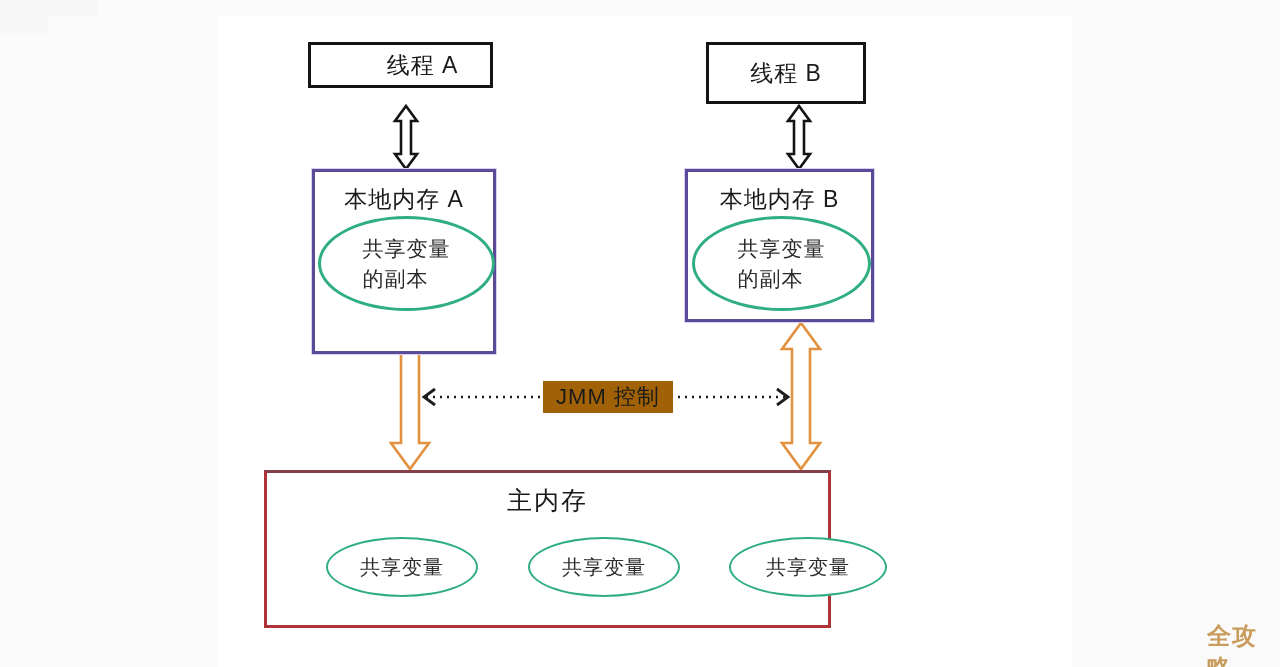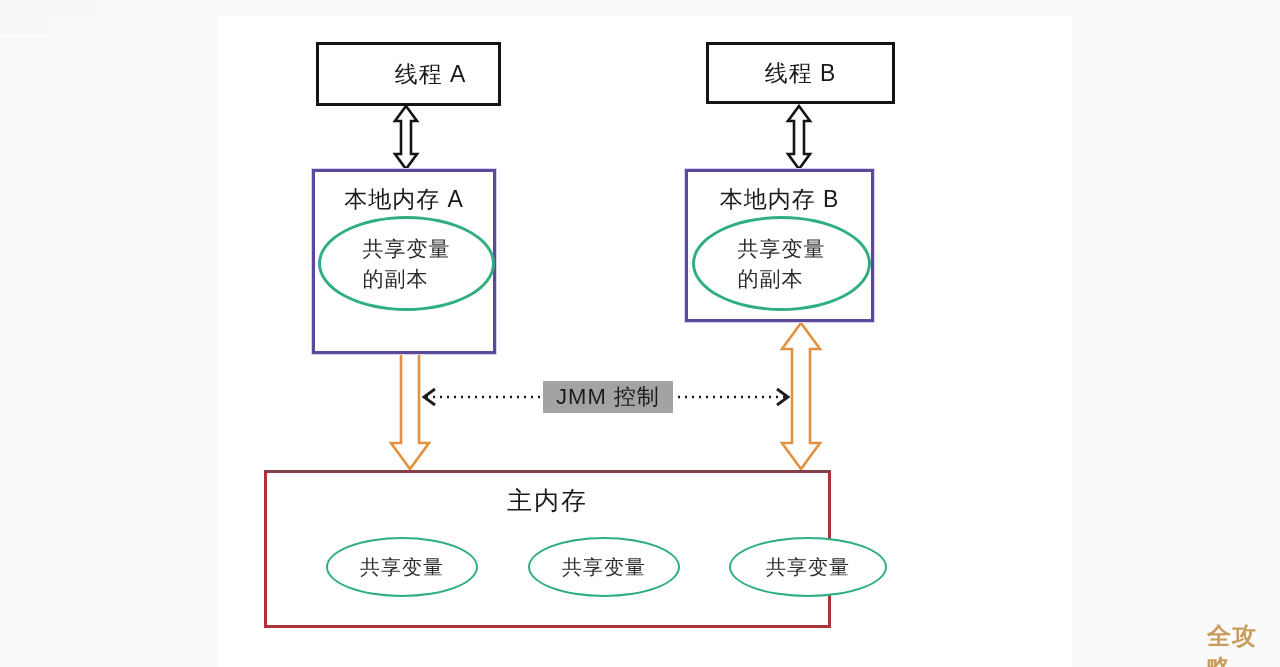--- a/index.html
+++ b/index.html
@@ -21,22 +21,22 @@
 
   .arrow-layer { position: absolute; left: 0; top: 0; width: 1280px; height: 667px; pointer-events: none; }
 
   .box { position: absolute; background: #ffffff; display: flex; align-items: center; justify-content: center; }
 
   .thread-box {
     border: 3px solid #141414;
     font-size: 23px;
     letter-spacing: 1px;
   }
-  .thread-a { left: 316px; top: 42px; width: 185px; height: 64px; padding-left: 44px; }
-  .thread-b { left: 706px; top: 42px; width: 189px; height: 62px; }
+  .thread-a { left: 308px; top: 42px; width: 185px; height: 46px; padding-left: 44px; }
+  .thread-b { left: 706px; top: 42px; width: 160px; height: 62px; }
 
   .local-box {
     border: 3px solid #5b4999;
     box-shadow: 0 0 0 1px #d9d0ee;
     flex-direction: column;
     justify-content: flex-start;
   }
   .local-a { left: 312px; top: 169px; width: 184px; height: 185px; }
   .local-b { left: 685px; top: 169px; width: 189px; height: 153px; }
   .local-title {
@@ -51,21 +51,21 @@
     border-radius: 50%;
     background: #ffffff;
     display: flex; align-items: center; justify-content: center;
   }
   .copy-ellipse-a { left: 3px; top: 44px; width: 177px; height: 95px; }
   .copy-ellipse-b { left: 4px; top: 44px; width: 179px; height: 95px; }
   .copy-text { font-size: 21px; line-height: 1.4; text-align: left; color: #2b2b2b; letter-spacing: 1px; }
 
   .jmm-label {
     position: absolute; left: 543px; top: 381px; width: 130px; height: 32px;
-    background: #a3a3a3;
+    background: #a16207;
     display: flex; align-items: center; justify-content: center;
     font-size: 22px; color: #1a1a1a; letter-spacing: 1px;
   }
 
   .main-box {
     left: 264px; top: 470px; width: 567px; height: 158px;
     border: 3px solid #ae3336;
     border-top-color: #84404a;
     flex-direction: column;
     justify-content: flex-start;

